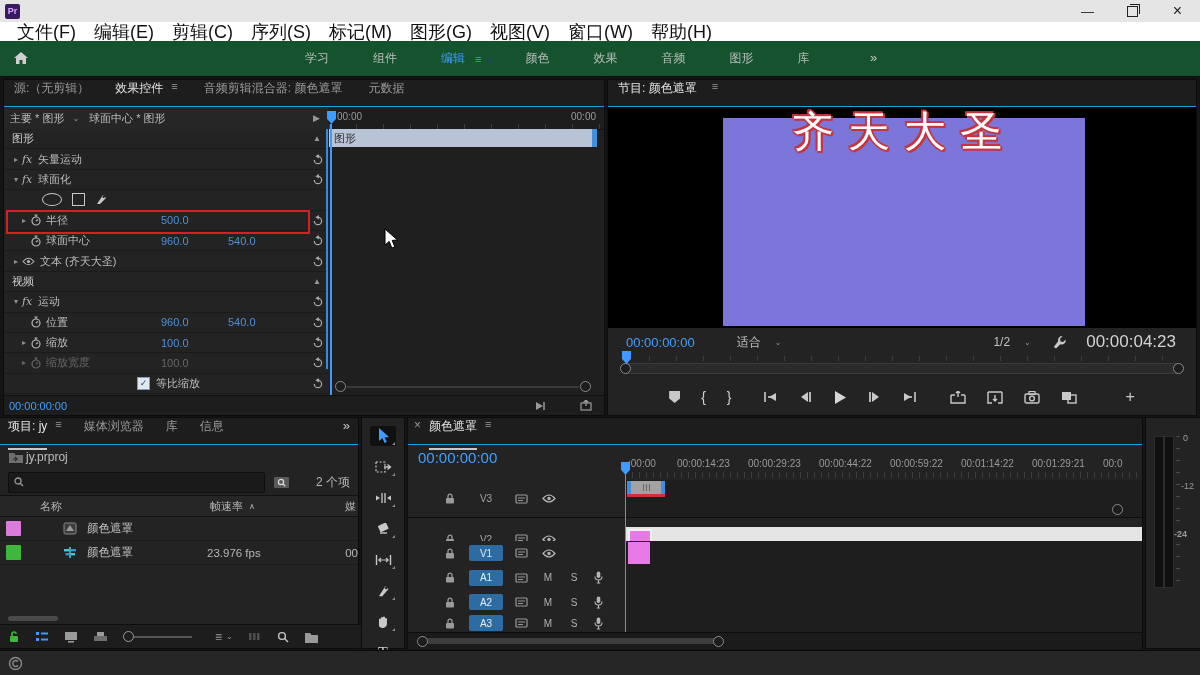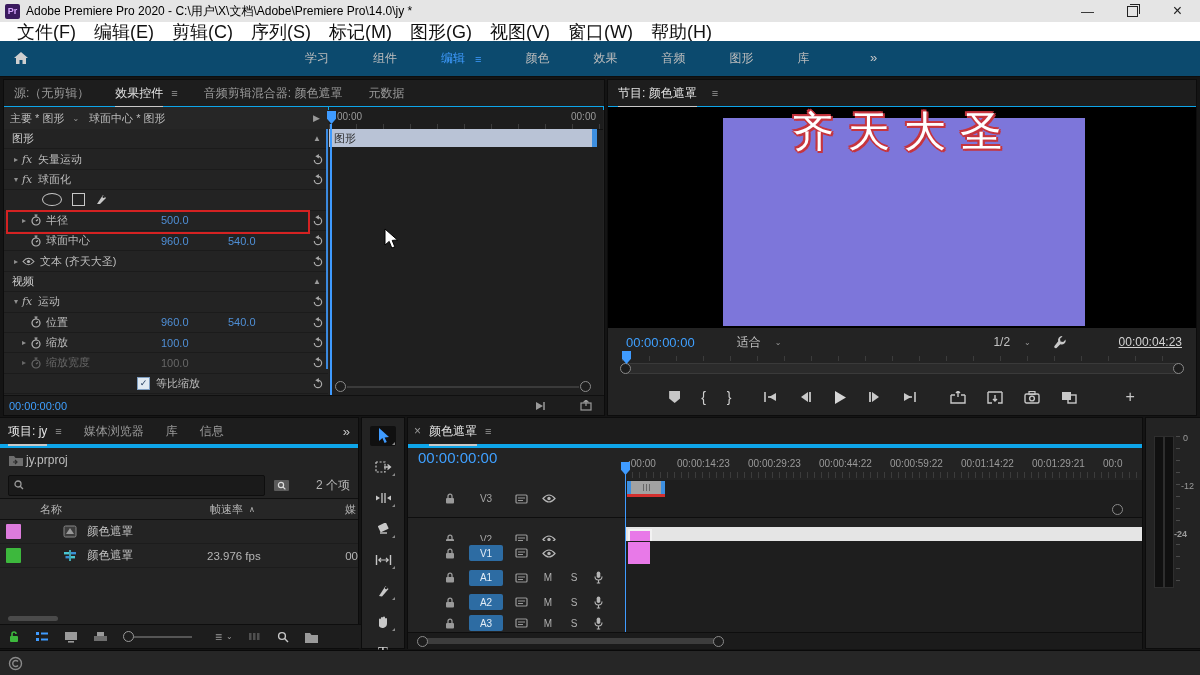--- a/index.html
+++ b/index.html
@@ -17,30 +17,30 @@
           display:flex;align-items:center;justify-content:center;border-radius:2px;margin:0 6px 0 5px;}
   .wbtns{margin-left:auto;display:flex;align-items:center;height:22px;}
   .wbtn{width:45px;height:22px;display:flex;align-items:center;justify-content:center;color:#222;font-size:13px;}
   .restore-box{width:9px;height:9px;border:1px solid #222;position:relative;}
   .restore-box:before{content:"";position:absolute;left:2px;top:-3px;width:9px;height:9px;border:1px solid #222;border-bottom:none;border-left:none;}
   .menubar{position:absolute;left:0;top:22px;width:1200px;height:19px;background:#fff;color:#111;
            display:flex;align-items:center;padding-left:8px;}
   .menu-item{padding:0 9px;font-size:18px;}
 
   
-  .wsbar{position:absolute;left:0;top:41px;width:1200px;height:35px;background:#0c4a6e;border-bottom:1px solid #0d0d0d;}
+  .wsbar{position:absolute;left:0;top:41px;width:1200px;height:35px;background:#14532d;border-bottom:1px solid #0d0d0d;}
   .home{position:absolute;left:12px;top:8px;color:#cfcfcf;}
   .wstabs{position:absolute;left:305px;top:0;height:35px;display:flex;align-items:center;gap:44px;font-size:12px;color:#bdbdbd;}
   .wstab.active{color:#3f9bff;}
   .wsmenu{color:#3f9bff;font-size:11px;margin-left:-34px;}
   .wsoverflow{position:absolute;left:870px;top:9px;color:#c8c8c8;font-size:13px;}
 
   
   .panel{position:absolute;background:#232323;box-shadow:0 0 0 1px #0c0c0c;}
-  .ptabs{height:26px;display:flex;align-items:center;background:#1d1d1d;border-bottom:4px solid #0ea5e9;font-size:12px;color:#9a9a9a;padding-left:10px;gap:26px;white-space:nowrap;}
+  .ptabs{height:26px;display:flex;background:#1d1d1d;border-bottom:1px solid #0ea5e9;font-size:12px;color:#9a9a9a;padding-left:10px;gap:26px;white-space:nowrap;}
   .ptab.active{color:#e4e4e4;position:relative;}
   .ptab.active:after{content:"";position:absolute;left:0;right:0;bottom:-6px;height:2px;background:#c8c8c8;}
   .pmenu-ic{color:#9a9a9a;font-size:11px;margin-left:-18px;}
 
   
   .fxsel{position:absolute;left:0;top:27px;width:324px;height:22px;background:#262626;display:flex;align-items:center;font-size:11px;color:#bdbdbd;border-bottom:1px solid #131313;}
   .fxlist{position:absolute;left:0;top:49px;width:324px;}
   .frow{height:19.4px;display:flex;align-items:center;position:relative;font-size:11px;color:#bdbdbd;border-bottom:1px solid #1b1b1b;background:#232323;}
   .twirl{width:12px;margin-left:6px;color:#8f8f8f;font-size:8px;text-align:center;}
   .fxic{font-style:italic;font-family:"DejaVu Serif",serif;color:#b5b5b5;width:16px;font-size:11px;}
@@ -98,21 +98,20 @@
   .mtick{position:absolute;font-size:9px;color:#9a9a9a;}
 
   .statusbar{position:absolute;left:0;top:650px;width:1200px;height:25px;background:#262626;border-top:1px solid #090909;display:flex;align-items:center;padding-left:8px;}
   .cursor{position:absolute;z-index:99;pointer-events:none;}
 </style>
 </head>
 <body>
 
 <div class="titlebar">
   <span class="prlogo">Pr</span>
-  <span>Adobe Premiere Pro 2020 - C:\用户\X\文档\Adobe\Premiere Pro\14.0\jy *</span>
   <span class="wbtns">
     <span class="wbtn">—</span>
     <span class="wbtn">
         <span class="restore-box"></span>
       </span>
     <span class="wbtn" style="font-size:16px;">×</span>
   </span>
 </div>
 
 <div class="menubar">
@@ -395,21 +394,21 @@
     </span>
     <span class="dd" style="margin-left:212px;">
       <span>1/2</span>
       <span class="ddcaret">⌄</span>
     </span>
     <span style="margin-left:22px;">
         <svg width="14" height="14" viewBox="0 0 14 14">
           <path d="M9 1 a4 4 0 0 0 -3.8 5.2 L1.5 10.9 a1.5 1.5 0 0 0 2.1 2.1 L7.3 9.3 A4 4 0 0 0 12.6 4.6 L10.2 7 L7.5 6.5 L7 3.8 L9.4 1.4 Z" fill="#c8c8c8"></path>
         </svg>
       </span>
-    <span style="margin-left:auto;margin-right:14px;color:#d2d2d2;font-size:12px;text-decoration:underline;">00:00:04:23</span>
+    <span style="margin-left:auto;margin-right:20px;color:#d2d2d2;font-size:17px;">00:00:04:23</span>
   </div>
 
   <div class="abs" style="left:0;top:275px;width:100%;height:22px;">
     <div class="abs ticks" style="left:14px;right:14px;top:1px;height:5px;"></div>
     <div class="abs" style="left:14px;right:14px;top:8px;height:9px;background:#2b2b2b;border:1px solid #3a3a3a;border-radius:5px;"></div>
     <div class="abs ring" style="left:12px;top:8px;"></div>
     <div class="abs ring" style="right:12px;top:8px;"></div>
     <div class="abs phmark" style="left:14px;top:-4px;"></div>
   </div>
 

